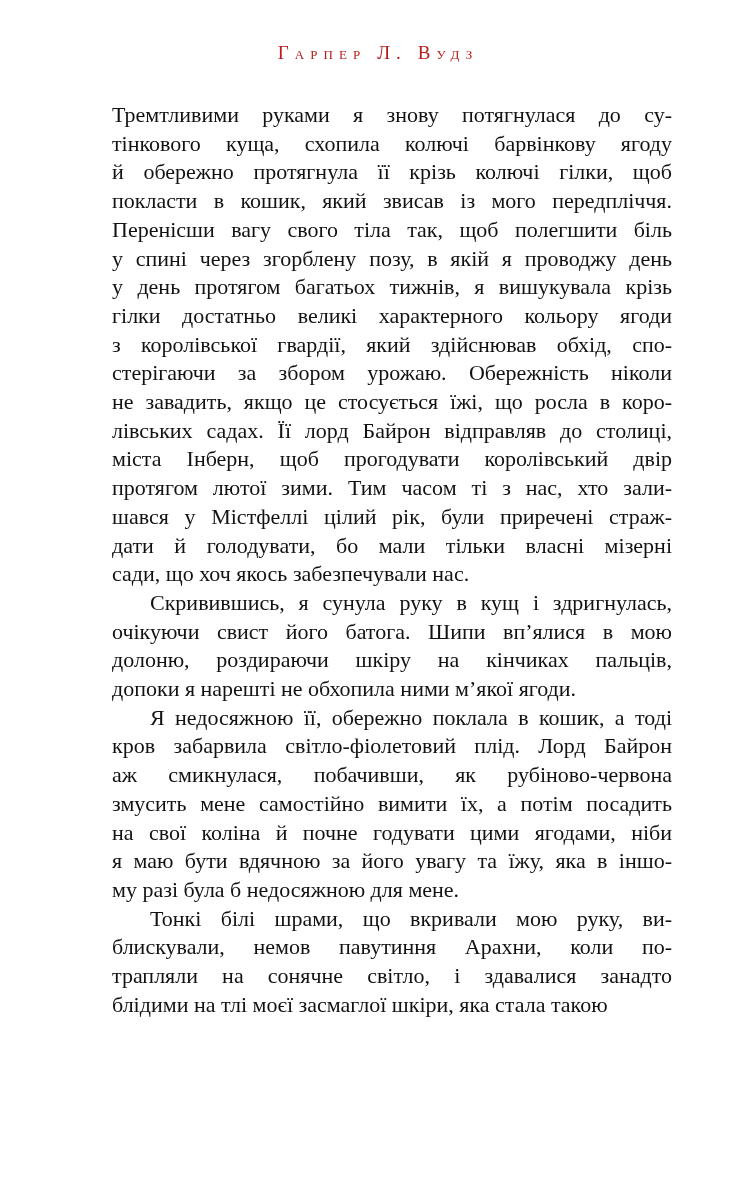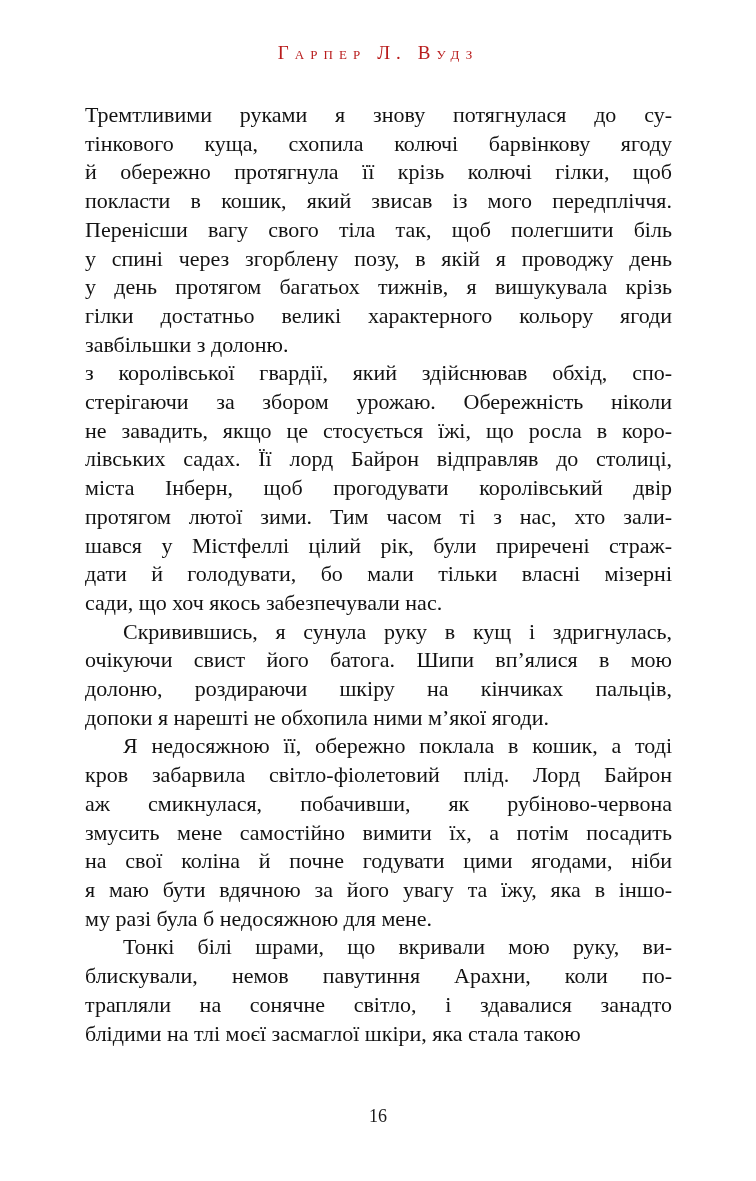--- a/index.html
+++ b/index.html
@@ -32,20 +32,21 @@
     left: 85px;
     top: 101px;
     width: 587px;
   }
   .line {
     font-size: 22px;
     line-height: 28.7px;
     white-space: normal;
     text-align: left;
     color: #121212;
+    margin-left: 27px;
   }
   .line.just {
     text-align: justify;
     text-align-last: justify;
   }
   .line.indent {
     text-indent: 38px;
   }
   .page-number {
     position: absolute;
@@ -65,21 +66,20 @@
 
   <div class="text-block">
       <div class="line just">Тремтливими руками я знову потягнулася до су-</div>
       <div class="line just">тінкового куща, схопила колючі барвінкову ягоду</div>
       <div class="line just">й обережно протягнула її крізь колючі гілки, щоб</div>
       <div class="line just">покласти в кошик, який звисав із мого передпліччя.</div>
       <div class="line just">Перенісши вагу свого тіла так, щоб полегшити біль</div>
       <div class="line just">у спині через згорблену позу, в якій я проводжу день</div>
       <div class="line just">у день протягом багатьох тижнів, я вишукувала крізь</div>
       <div class="line just">гілки достатньо великі характерного кольору ягоди</div>
-      <div class="line">завбільшки з долоню.</div>
       <div class="line just">з королівської гвардії, який здійснював обхід, спо-</div>
       <div class="line just">стерігаючи за збором урожаю. Обережність ніколи</div>
       <div class="line just">не завадить, якщо це стосується їжі, що росла в коро-</div>
       <div class="line just">лівських садах. Її лорд Байрон відправляв до столиці,</div>
       <div class="line just">міста Інберн, щоб прогодувати королівський двір</div>
       <div class="line just">протягом лютої зими. Тим часом ті з нас, хто зали-</div>
       <div class="line just">шався у Містфеллі цілий рік, були приречені страж-</div>
       <div class="line just">дати й голодувати, бо мали тільки власні мізерні</div>
       <div class="line">сади, що хоч якось забезпечували нас.</div>
       <div class="line just indent">Скривившись, я сунула руку в кущ і здригнулась,</div>
@@ -92,14 +92,13 @@
       <div class="line just">змусить мене самостійно вимити їх, а потім посадить</div>
       <div class="line just">на свої коліна й почне годувати цими ягодами, ніби</div>
       <div class="line just">я маю бути вдячною за його увагу та їжу, яка в іншо-</div>
       <div class="line">му разі була б недосяжною для мене.</div>
       <div class="line just indent">Тонкі білі шрами, що вкривали мою руку, ви-</div>
       <div class="line just">блискували, немов павутиння Арахни, коли по-</div>
       <div class="line just">трапляли на сонячне світло, і здавалися занадто</div>
       <div class="line">блідими на тлі моєї засмаглої шкіри, яка стала такою</div>
     </div>
 
-  <div class="page-number">16</div>
 </div>
 
 </body></html>

